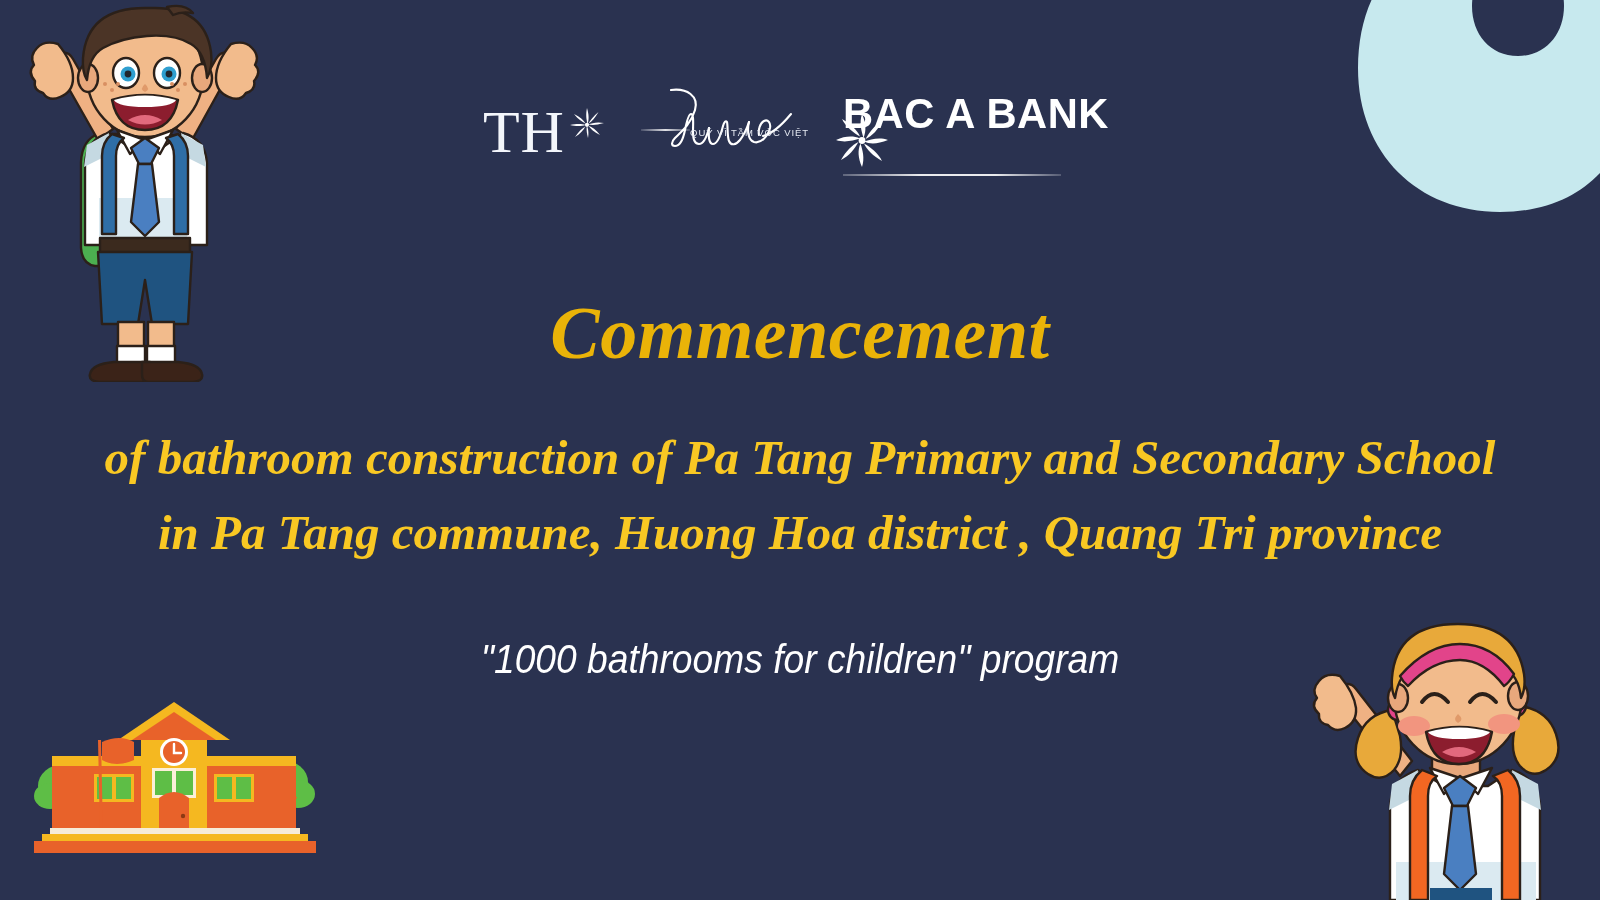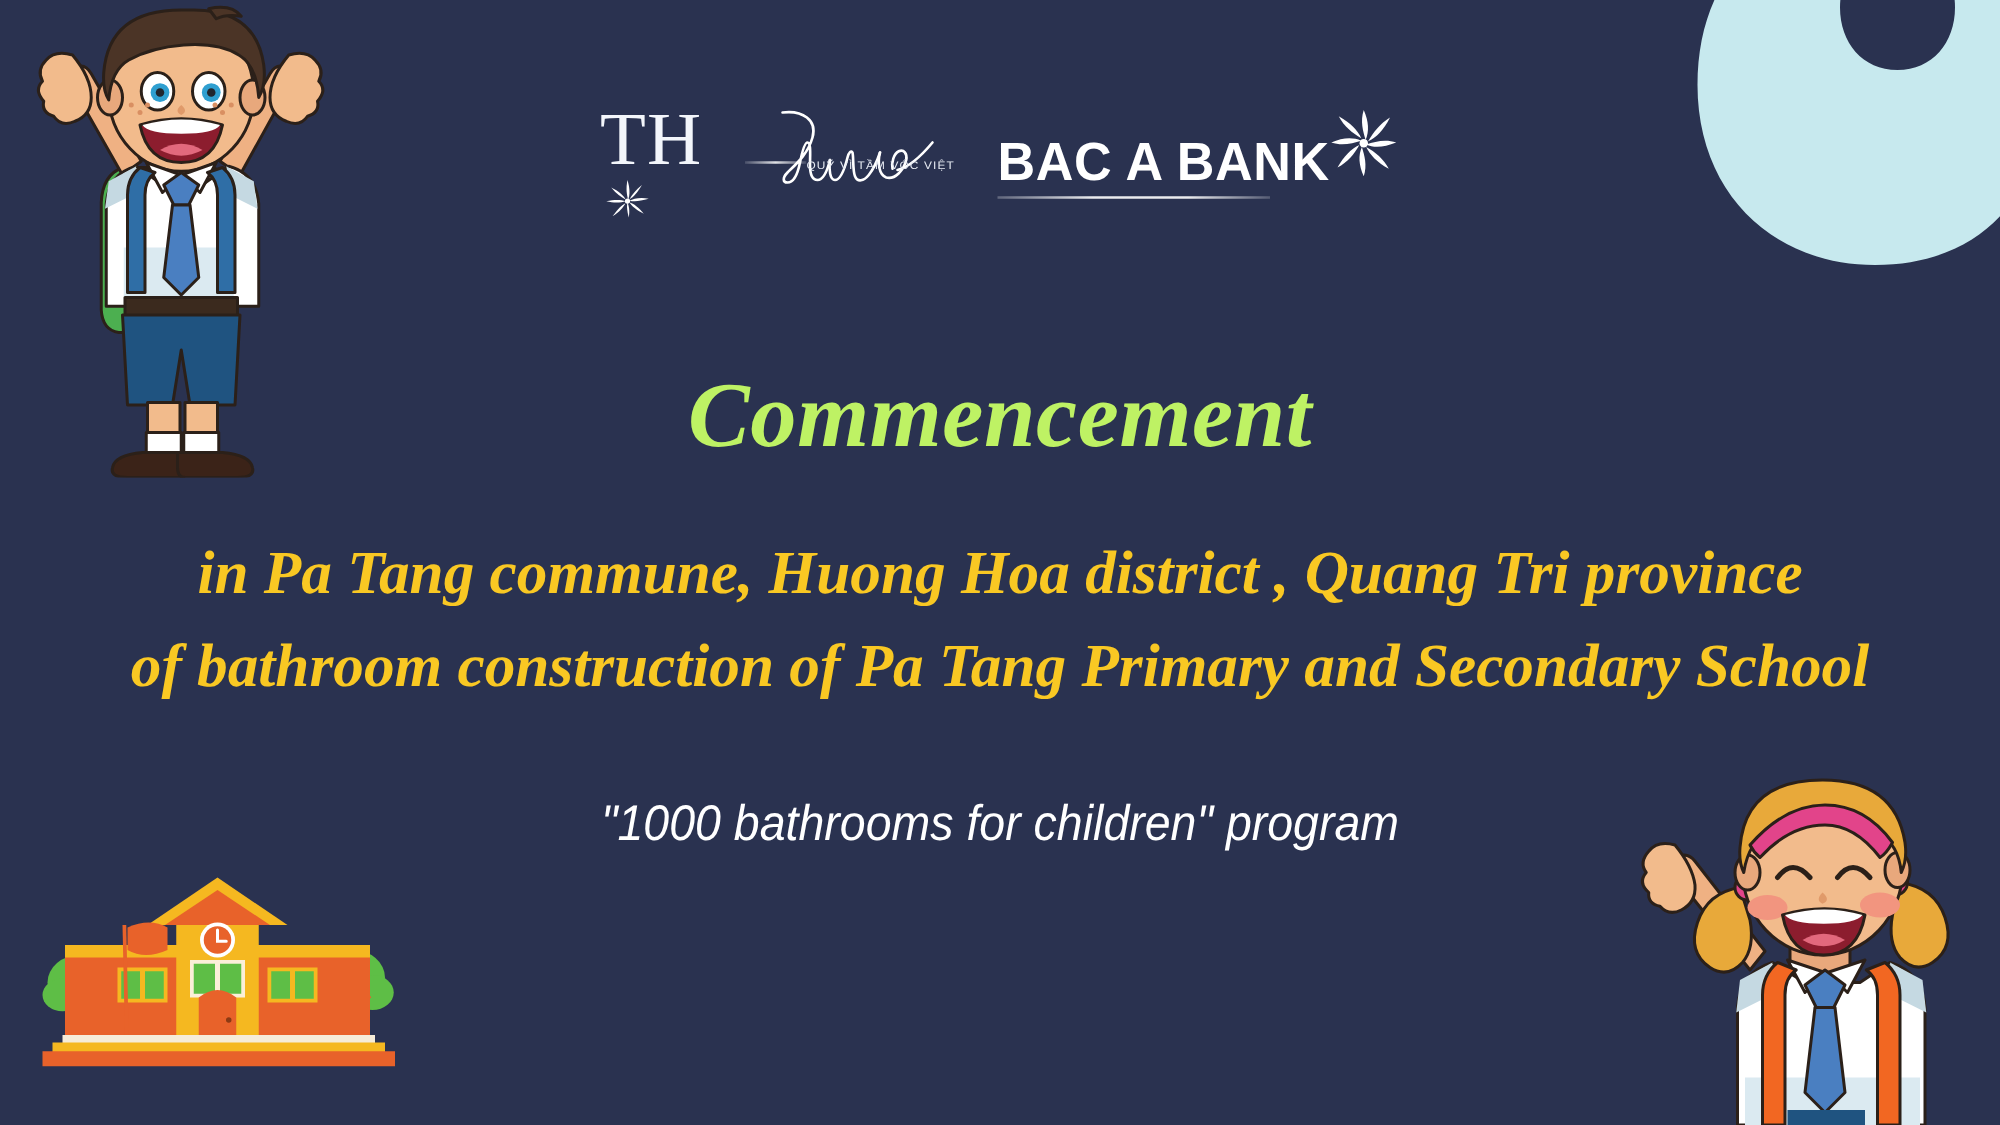--- a/index.html
+++ b/index.html
@@ -37,21 +37,20 @@
     display: flex;
     align-items: center;
     justify-content: center;
     gap: 34px;
     height: 92px;
   }
   .logo-th {
     display: flex;
     align-items: flex-start;
     position: relative;
-    flex-direction: column;
   }
   .logo-th .th-text {
     font-family: "Liberation Serif", serif;
     font-size: 60px;
     line-height: 0.95;
     color: #f3f6fb;
     letter-spacing: 1px;
     font-weight: 400;
   }
   .logo-th .th-flower {
@@ -92,20 +91,21 @@
     position: relative;
     display: flex;
     flex-direction: column;
     align-items: flex-start;
     margin-top: 4px;
   }
   .logo-bank .bank-row {
     display: flex;
     align-items: flex-start;
     position: relative;
+    flex-direction: column;
   }
   .logo-bank .bank-text {
     font-family: "Liberation Sans", sans-serif;
     font-weight: bold;
     font-size: 43px;
     line-height: 1;
     color: #ffffff;
     letter-spacing: 0.5px;
     transform: scaleX(0.97);
     transform-origin: left center;
@@ -236,25 +236,25 @@
             <path d="M3 29 C 12 25 20 24.5 27 27.5 C 20 29.5 12 32 3 29 Z"></path>
             <path d="M9 8 C 18 13 24 19 27 25.5 C 20 21.5 13 16 9 8 Z"></path>
             <circle cx="29" cy="29.5" r="3.4"></circle>
           </g>
         </svg>
       </div>
       <div class="bank-rule"></div>
     </div>
   </div>
 
-  <div class="title-main" style="color: #bef264;">Commencement</div>
+  <div class="title-main" style="color: #eab308;">Commencement</div>
 
   <div class="subtitle" style="color: rgb(249, 200, 35);">
+    <span class="line">of bathroom construction of Pa Tang Primary and Secondary School</span>
     <span class="line">in Pa Tang commune, Huong Hoa district , Quang Tri province</span>
-    <span class="line">of bathroom construction of Pa Tang Primary and Secondary School</span>
   </div>
 
   <div class="program-line" style="color: rgb(255, 255, 255);">"1000 bathrooms for children" program</div>
 
   <svg class="art art-boy" viewBox="0 0 286 382" xmlns="http://www.w3.org/2000/svg">
     <g stroke="#2b2019" stroke-width="2.4" stroke-linejoin="round" stroke-linecap="round">
 
       <path d="M96 134 q-16 6 -17 28 l0 86 q1 16 14 18 l78 0 q13 -2 14 -18 l0 -86 q-1 -22 -17 -28 z" fill="#4caf50"></path>
 
       <path d="M96 140 L54 66 q-4 -8 4 -12 q8 -4 13 5 l40 70 z" fill="#efb183"></path>

